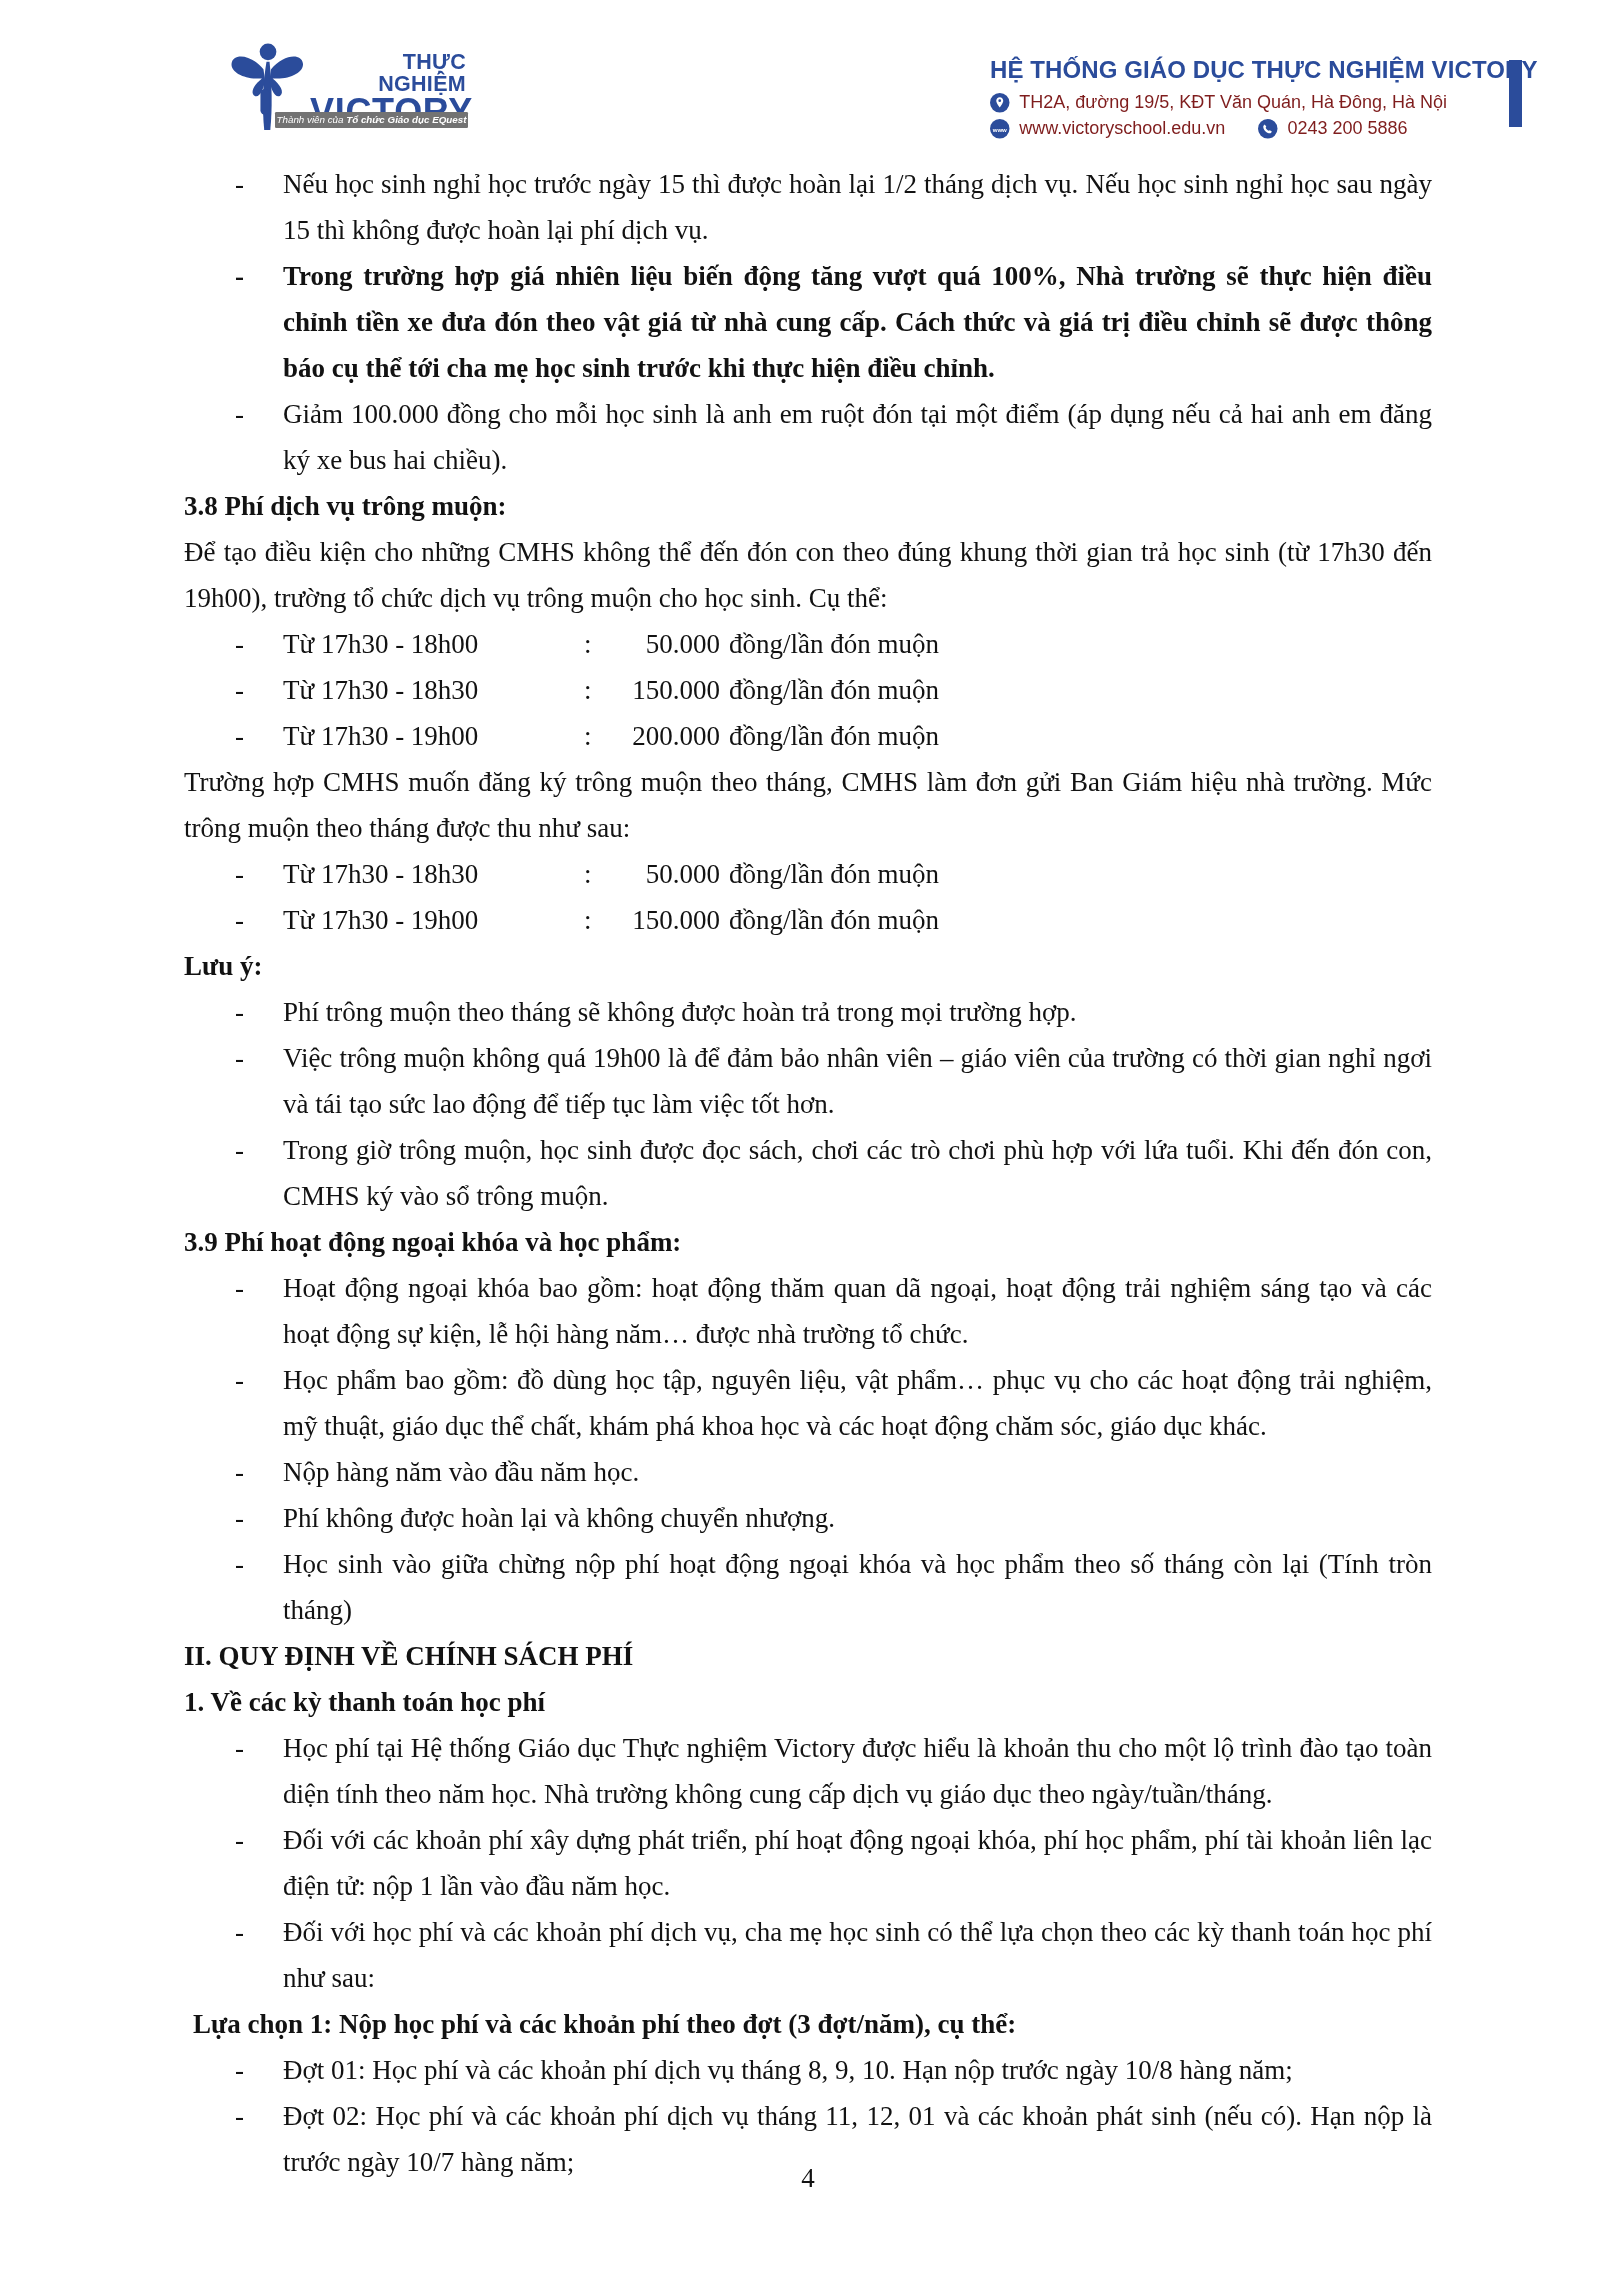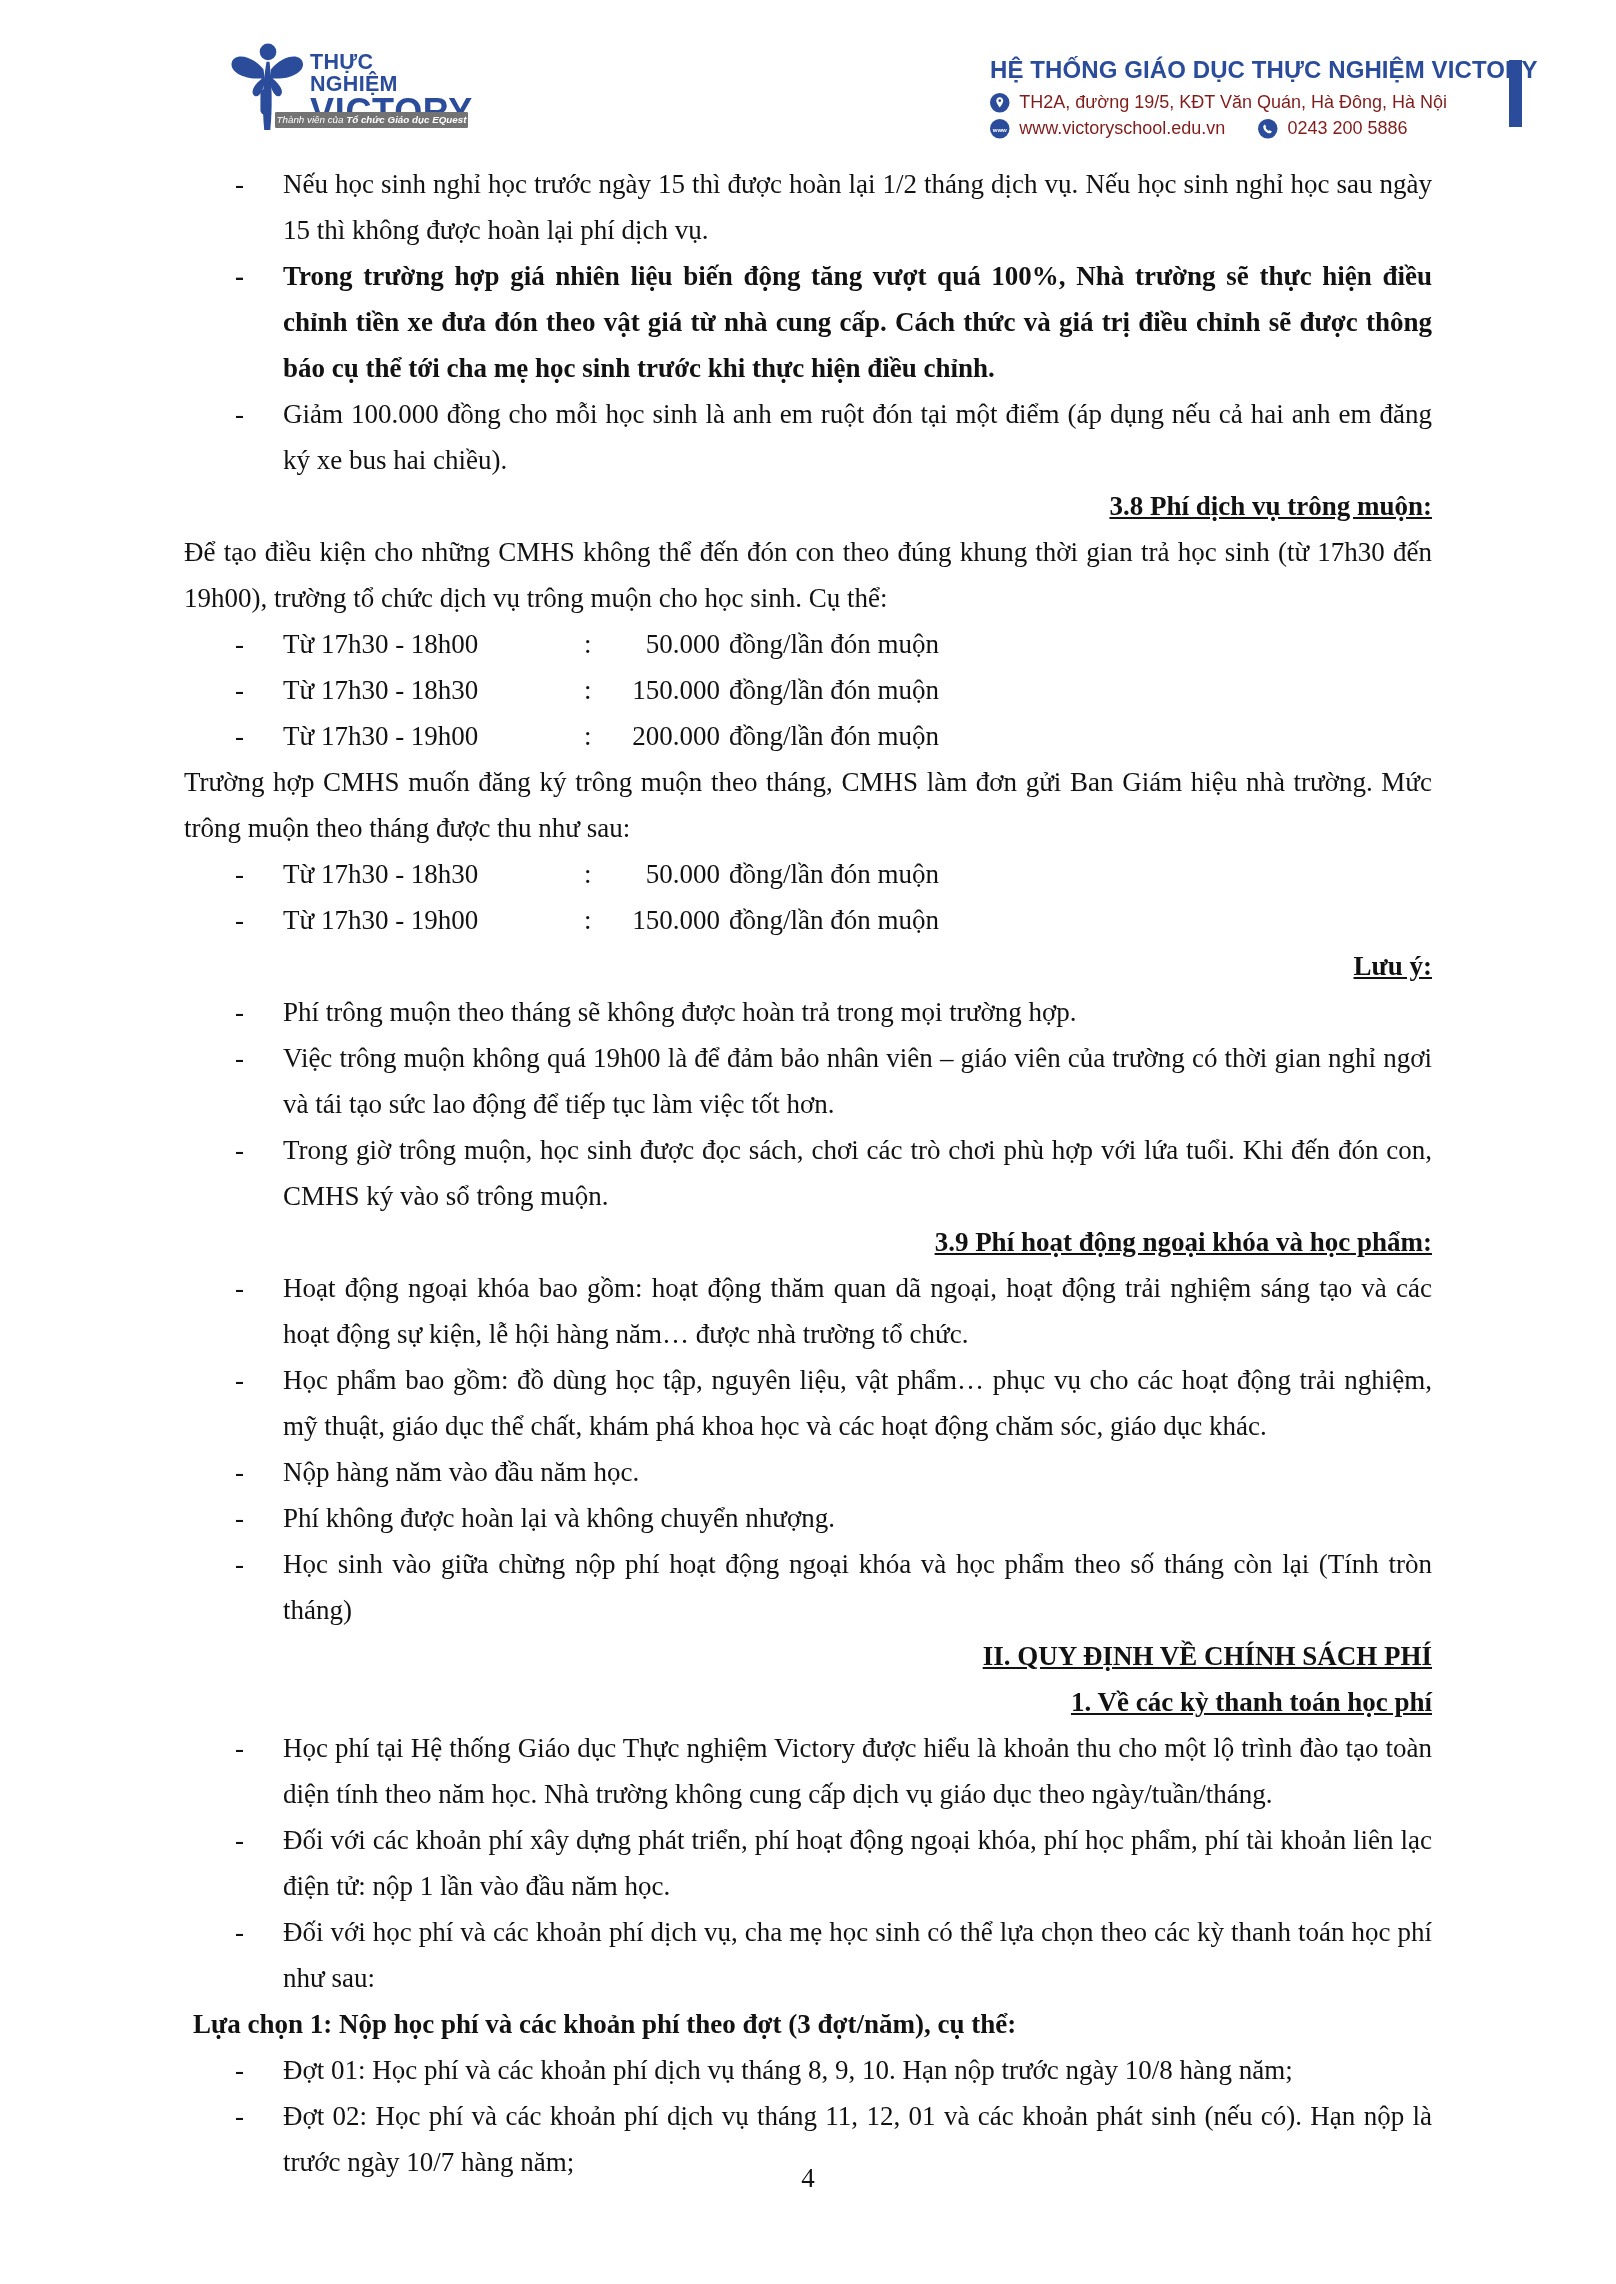--- a/index.html
+++ b/index.html
@@ -9,41 +9,41 @@
     background:#ffffff;
     font-family:"Liberation Serif","DejaVu Serif",serif;
     color:#121212;
     overflow:hidden;
   }
 
   
   .hdr{position:absolute;left:0;top:0;width:1616px;height:156px;}
   .logo{position:absolute;left:227px;top:30px;width:286px;height:111px;}
   .butterfly{position:absolute;left:0;top:11.7px;width:79px;height:91px;}
-  .logo-text{position:absolute;left:83px;top:22px;width:156px;text-align:left;
+  .logo-text{position:absolute;left:83px;top:22px;width:156px;text-align:right;
     font-family:"Liberation Sans",sans-serif;font-weight:bold;color:#2b4c9b;}
   .logo-l1{font-size:21.5px;letter-spacing:0.3px;line-height:21.5px;}
   .logo-l2{font-size:36px;line-height:33px;letter-spacing:0.7px;}
   .logo-tag{position:absolute;left:48px;top:82px;width:193px;box-sizing:border-box;
     background:#737373;color:#fff;font-family:"Liberation Sans",sans-serif;
     font-style:italic;font-size:9.8px;line-height:15.6px;text-align:center;
     white-space:nowrap;border-radius:1.3px;}
   .logo-tag .b{font-weight:bold;}
 
   .org{position:absolute;left:990px;top:56px;font-family:"Liberation Sans",sans-serif;}
   .org-name{font-size:24px;font-weight:bold;color:#2b4c9b;letter-spacing:0.1px;margin-bottom:7.8px;}
   .crow{display:flex;align-items:flex-end;gap:9.8px;color:#7f1d1d;font-size:18px;margin-bottom:5.2px;}
   .cicon{width:19.5px;height:19.5px;flex:0 0 19.5px;}
   .website{flex:0 0 229px;}
   .hdr-bar{position:absolute;left:1509px;top:60px;width:13px;height:67px;background:#2b4c9b;}
 
   
   .doc{position:absolute;left:184px;top:161px;width:1248px;
     font-size:27px;line-height:46px;text-align:justify;}
-  .h{font-weight:bold;text-align:right;text-decoration:underline;}
+  .h{font-weight:bold;text-align:left;}
   .li{display:flex;}
   .dash{flex:0 0 99px;padding-left:51px;box-sizing:border-box;}
   .litext{flex:1 1 auto;text-align:justify;}
   .bold{font-weight:bold;}
   .fee-time{flex:0 0 301px;}
   .fee-colon{flex:0 0 33px;}
   .fee-amount{flex:0 0 103px;text-align:right;}
   .fee-unit{margin-left:9px;}
   .opt-h{font-weight:bold;text-align:left;padding-left:9px;}
 

